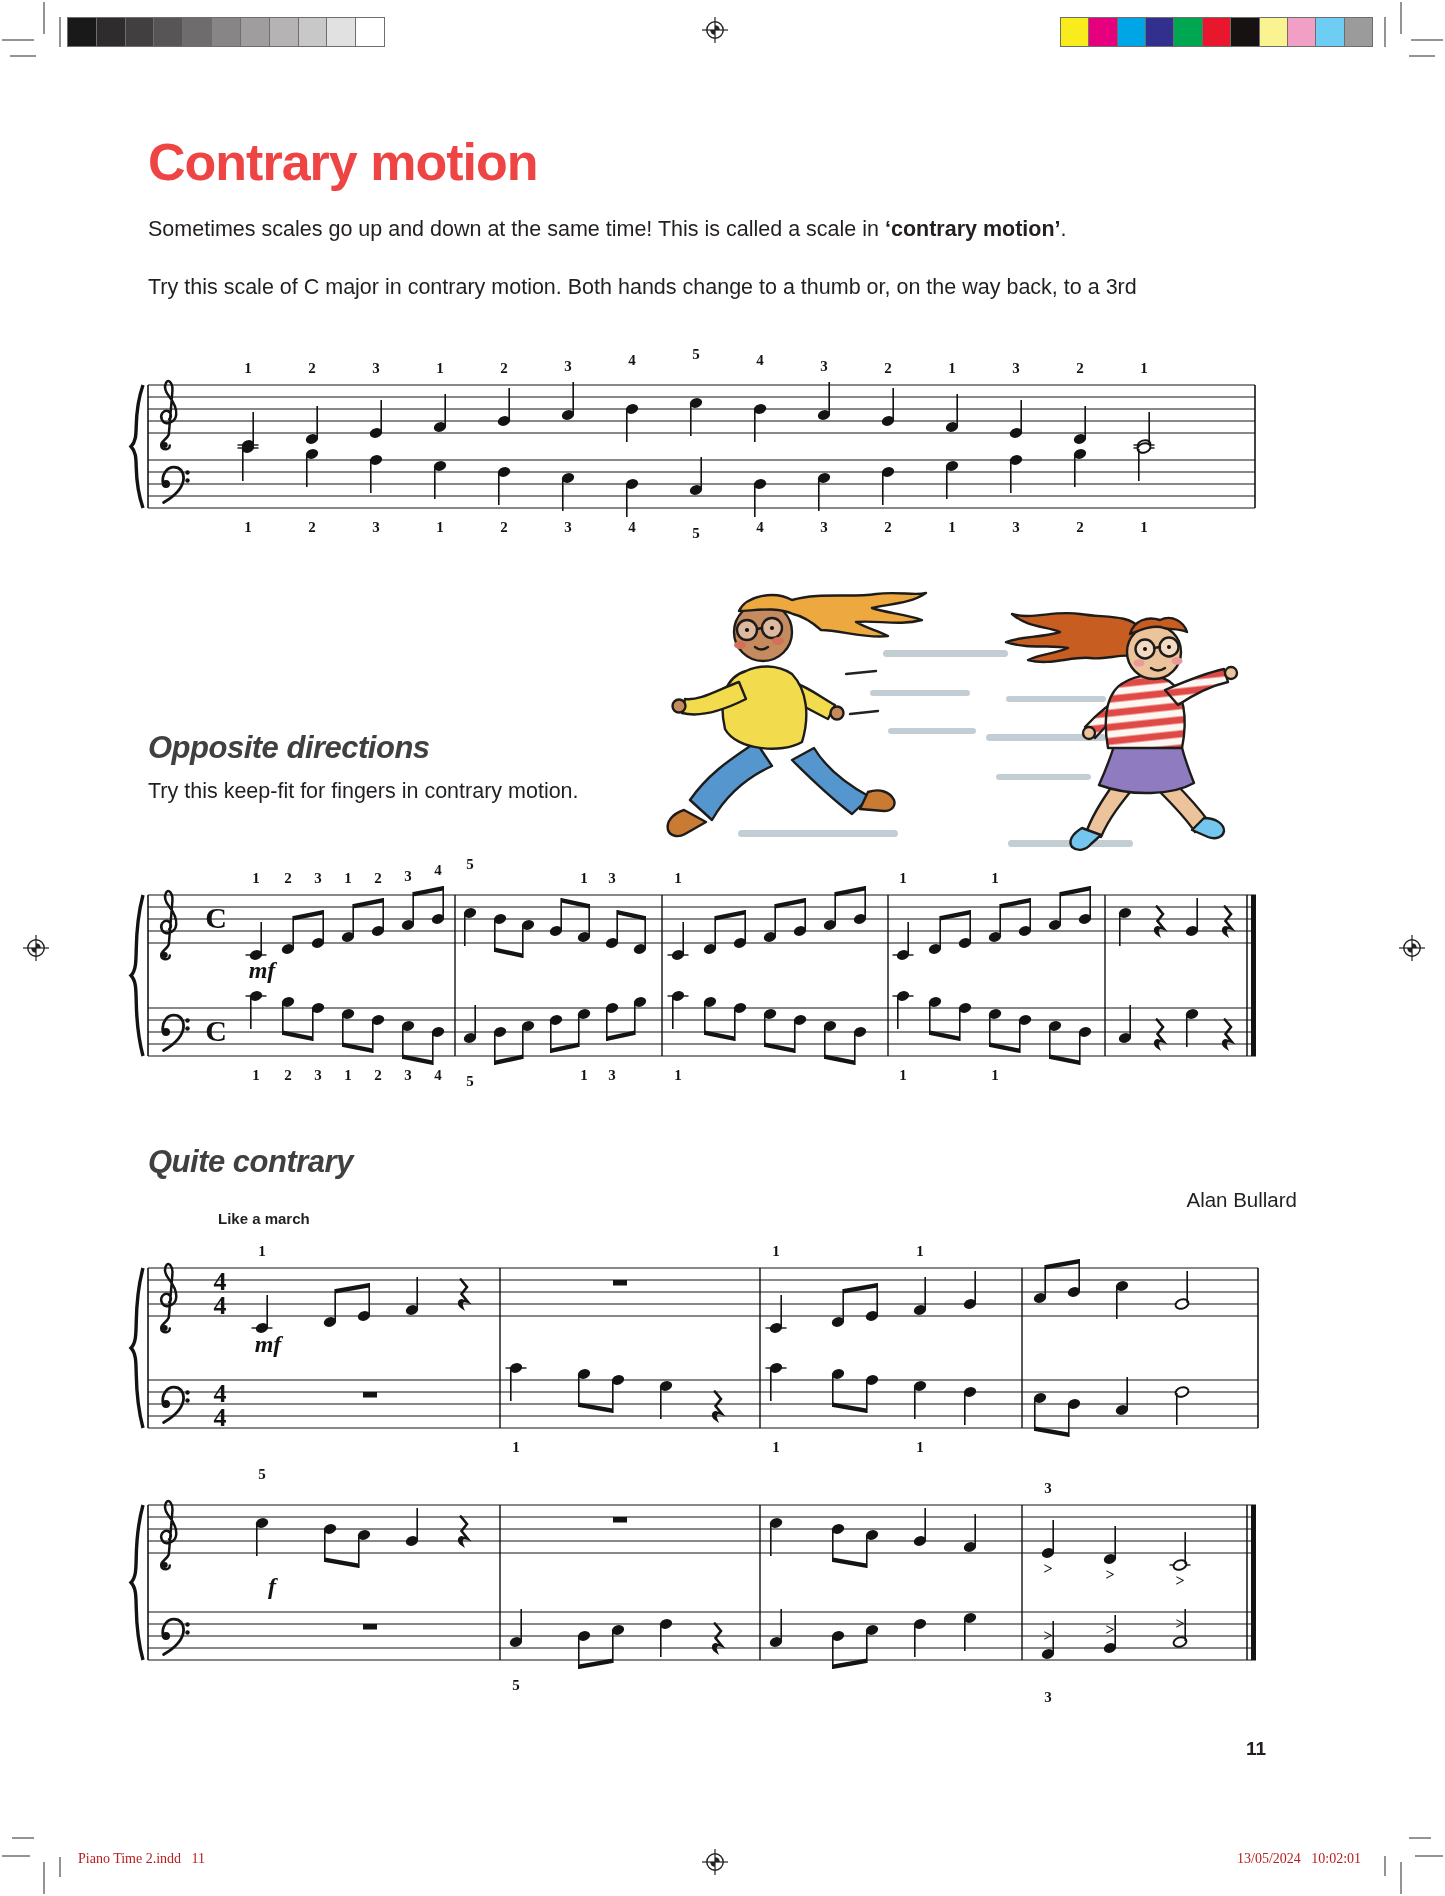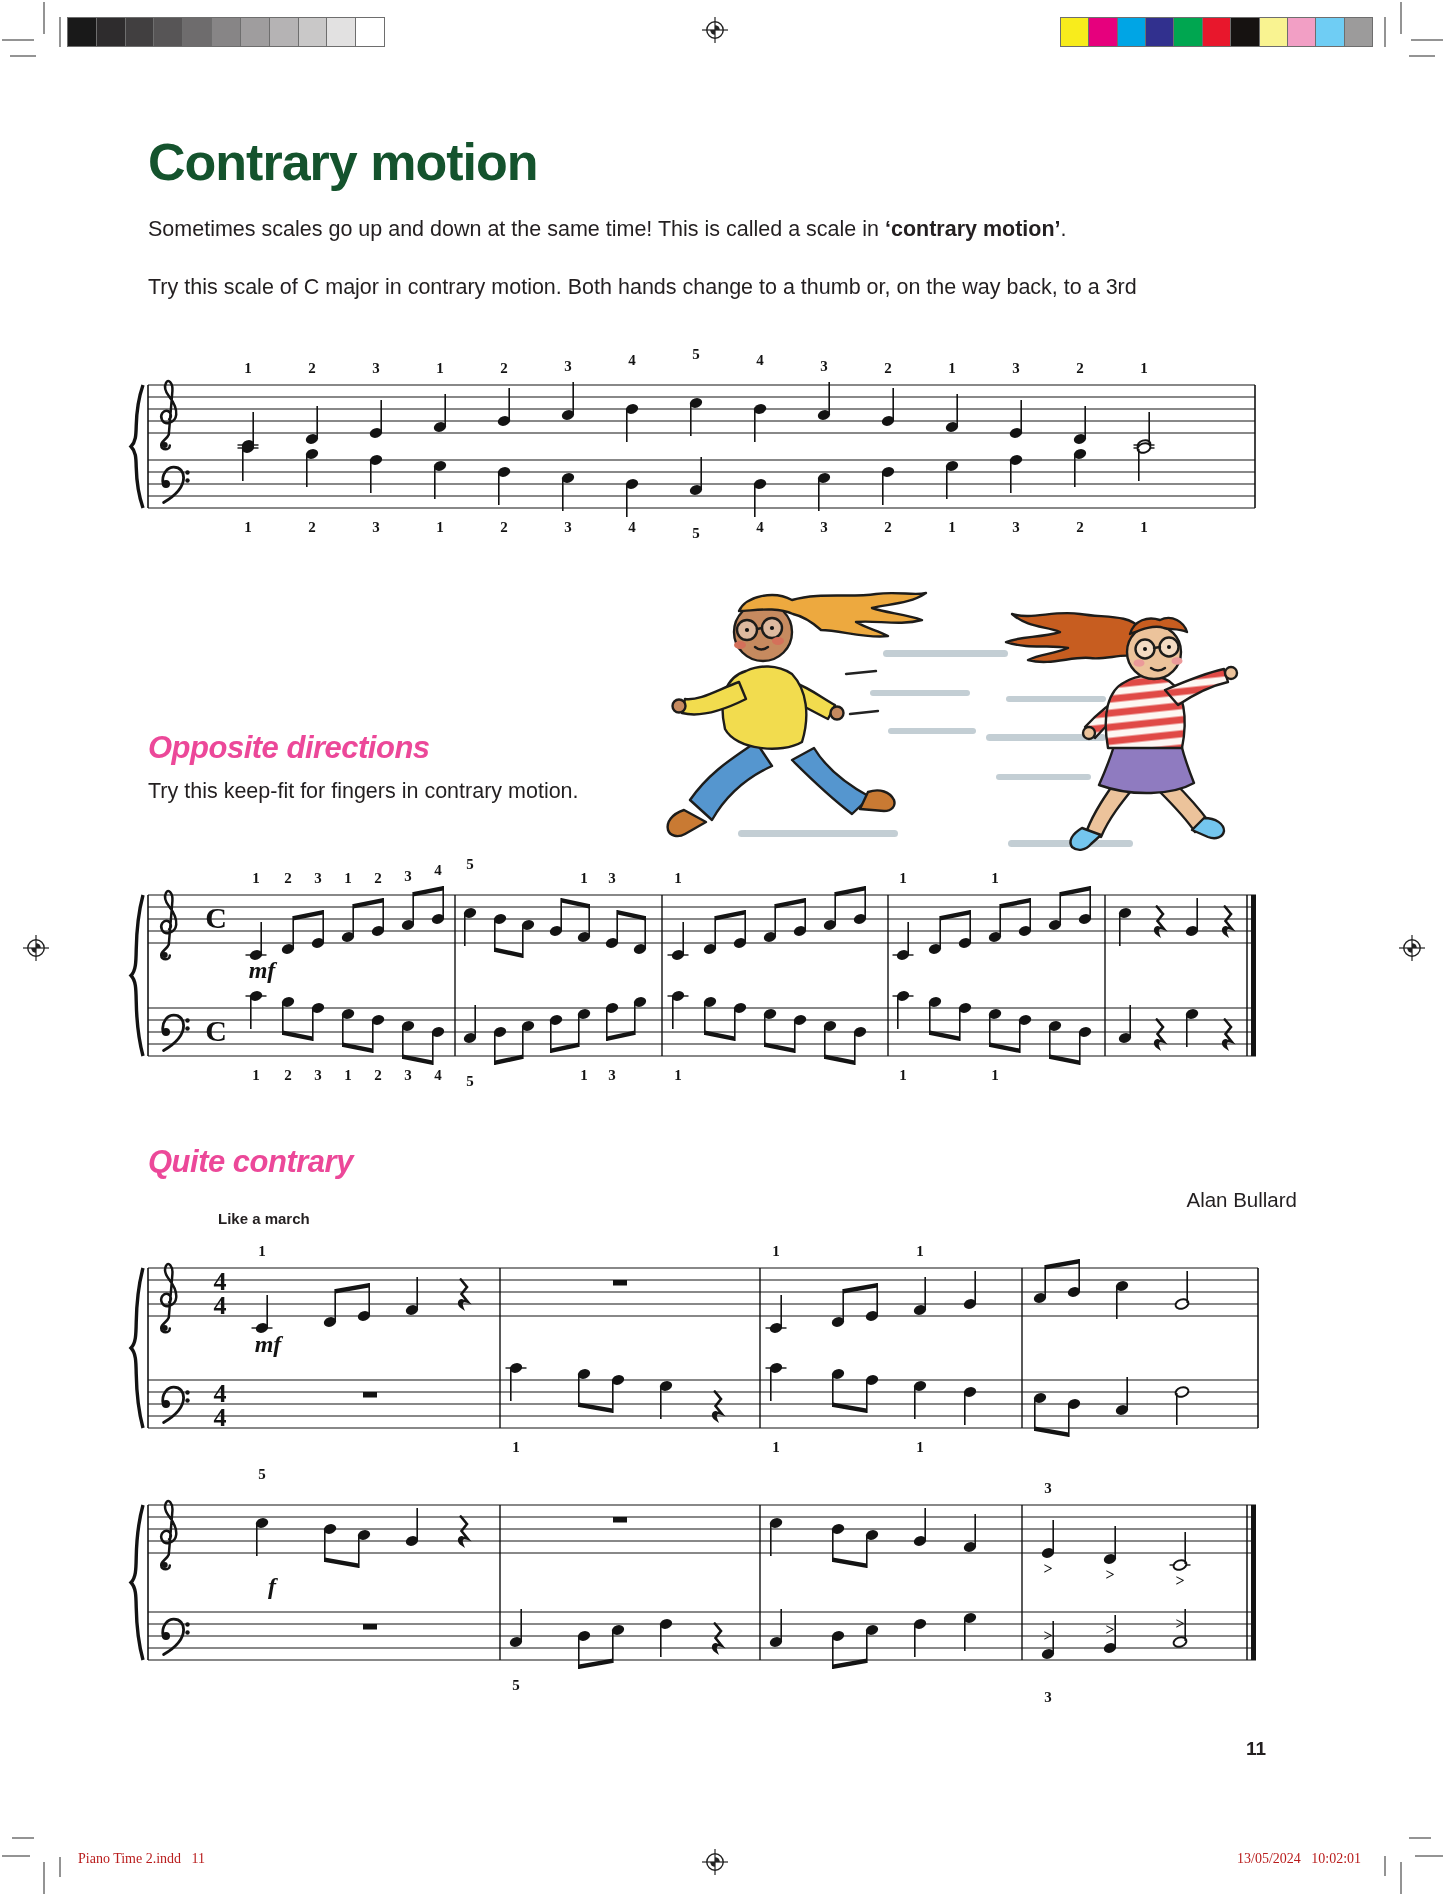--- a/index.html
+++ b/index.html
@@ -2,21 +2,21 @@
 <html><head>
 <meta charset="utf-8">
 <style>
   html,body{margin:0;padding:0;background:#e8e8e8;}
   #page{position:relative;width:1445px;height:1896px;background:#ffffff;overflow:hidden;
         font-family:"Liberation Sans",sans-serif;color:#231f20;}
   .abs{position:absolute;}
   #title{left:148px;top:132px;font-size:52px;font-weight:700;letter-spacing:-1px;}
   #p1{left:148px;top:217px;font-size:21.5px;width:1160px;}
   #p2{left:148px;top:272px;font-size:21.5px;width:1170px;line-height:30px;}
-  .blue-head{color:#ec4899;font-weight:700;font-style:italic;font-size:31px;letter-spacing:-0.5px;}
+  .blue-head{color:#404040;font-weight:700;font-style:italic;font-size:31px;letter-spacing:-0.5px;}
   #h1{left:148px;top:730px;}
   #b1{left:148px;top:779px;font-size:21.5px;}
   #h2{left:148px;top:1144px;}
   #composer{right:148px;top:1188px;font-size:20.5px;}
   #tempo{left:218px;top:1210px;font-size:15px;font-weight:700;}
   #pagenum{left:1246px;top:1738px;font-size:19px;font-weight:bold;}
   .slug{font-family:"Liberation Serif",serif;font-size:14px;color:#b91c1c;white-space:pre;}
   #slugL{left:78px;top:1851px;}
   #slugR{left:1237px;top:1851px;}
   #notation{position:absolute;left:0;top:0;}
@@ -960,21 +960,21 @@
           </g>
           <text x="1180" y="1629" fill="#131313" font-size="16" font-family="&quot;Liberation Serif&quot;,serif" font-weight="bold" text-anchor="middle">&gt;</text>
           <path d="M578.8,1669 L612.8,1663 L612.8,1658.5 L578.8,1664.5 Z" fill="#131313"></path>
           <path d="M832.8,1669 L866.8,1663 L866.8,1658.5 L832.8,1664.5 Z" fill="#131313"></path>
           <rect x="363" y="1624" width="14" height="5.5" fill="#131313"></rect>
           <use href="#qrest" transform="translate(716,1636)"></use>
         </g>
       </g>
   </svg>
 
-  <div id="title" class="abs" style="color: #14532d;">Contrary motion</div>
+  <div id="title" class="abs" style="color: #ef4444;">Contrary motion</div>
 
   <div id="p1" class="abs"><span>Sometimes scales go up and down at the same time! This is called a scale in </span><b>‘contrary motion’</b><span>.</span></div>
 
   <div id="p2" class="abs">
     <div>Try this scale of C major in contrary motion. Both hands change to a thumb or, on the way back, to a 3rd</div>
   </div>
 
   <div id="h1" class="abs blue-head">Opposite directions</div>
   <div id="b1" class="abs">Try this keep-fit for fingers in contrary motion.</div>
 

